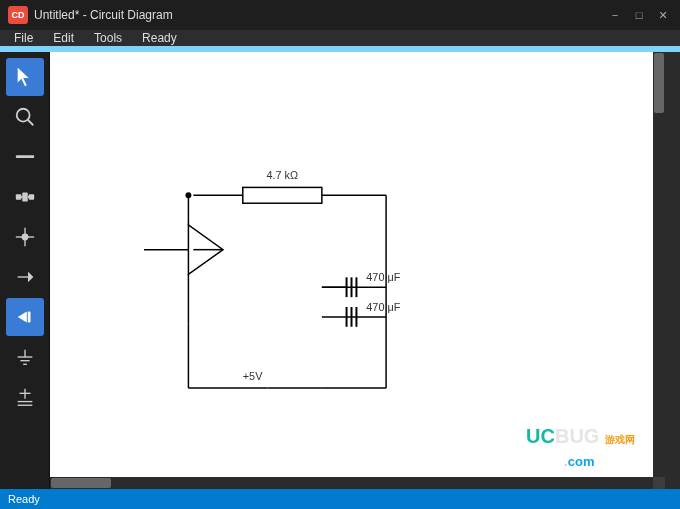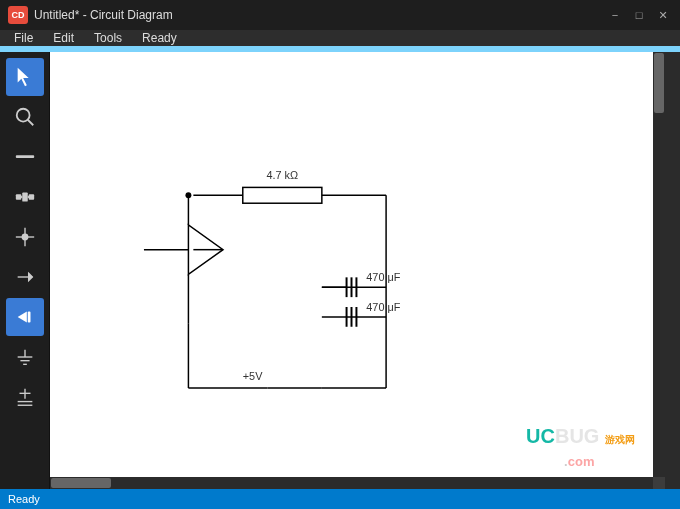--- a/index.html
+++ b/index.html
@@ -195,21 +195,21 @@
       bottom: 18px;
       right: 30px;
       font-size: 20px;
       font-weight: bold;
       pointer-events: none;
       z-index: 10;
     }
     #watermark .uc { color: #14b8a6; }
     #watermark .bug { color: #e5e5e5; }
     #watermark .games { color: #f39c12; font-size: 10px; }
-    #watermark .com { color: #fca5a5; font-size: 13px; }
+    #watermark .com { color: #0ea5e9; font-size: 13px; }
     #watermark .dot { color: #ccc; font-size: 13px; }
   </style>
 </head>
 <body>
 
 <div id="title-bar">
   <div class="app-icon">
     <span>CD</span>
   </div>
   <span class="title-text">Untitled* - Circuit Diagram</span>

